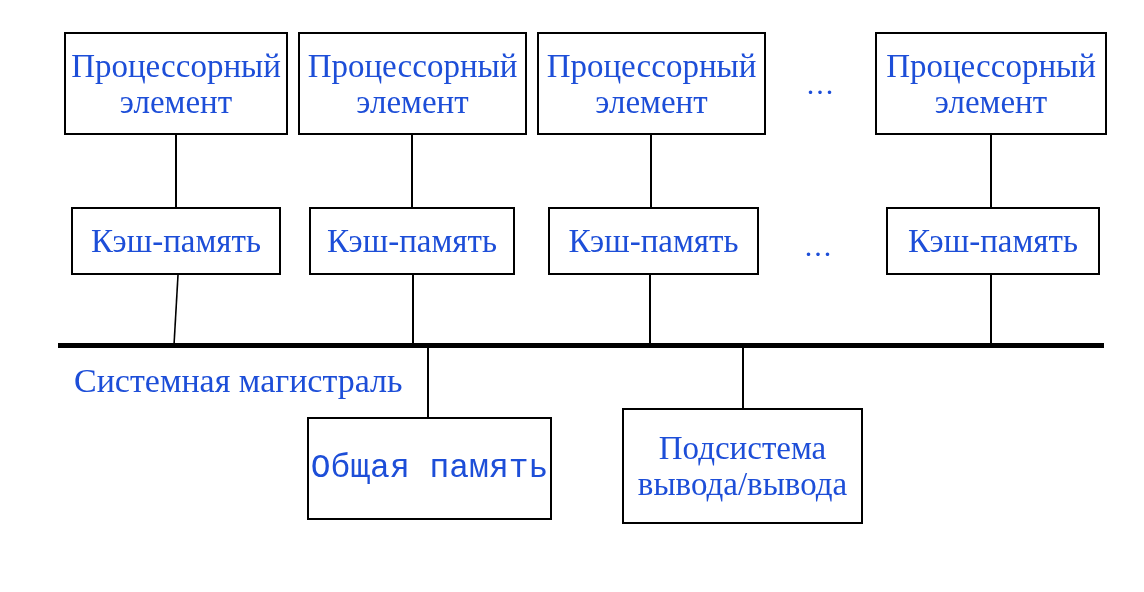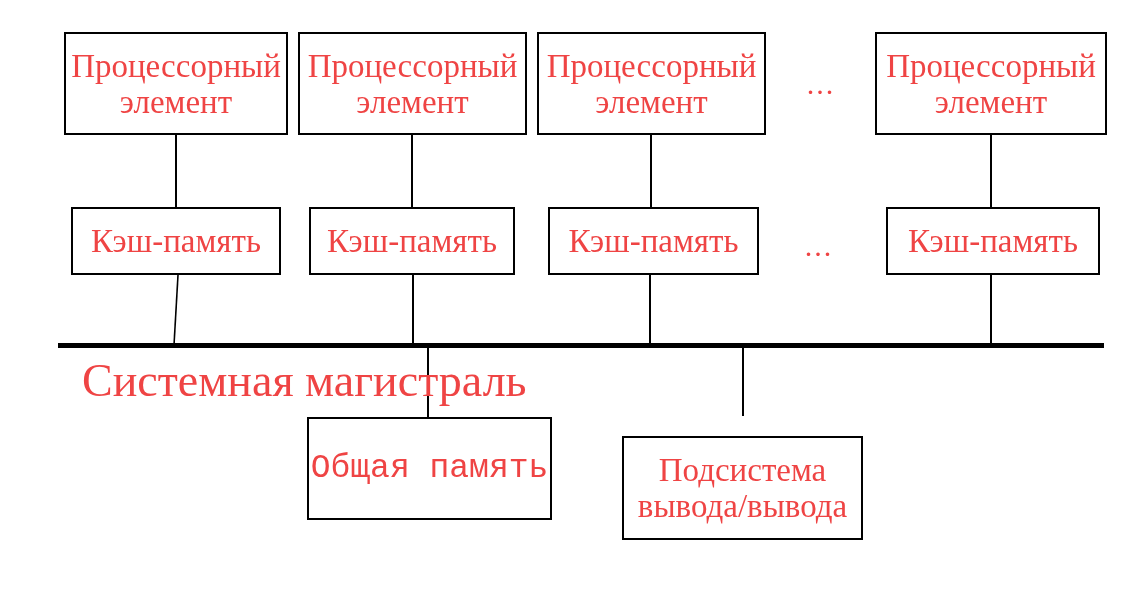--- a/index.html
+++ b/index.html
@@ -6,21 +6,21 @@
     margin: 0;
     padding: 0;
     background: #ffffff;
   }
   .stage {
     position: relative;
     width: 1144px;
     height: 592px;
     background: #ffffff;
     font-family: "Liberation Serif", "DejaVu Serif", serif;
-    color: #ef4444;
+    color: #1d4ed8;
     overflow: hidden;
     border-radius: 17px;
   }
   .wires {
     position: absolute;
     left: 0;
     top: 0;
     pointer-events: none;
   }
   .box {
@@ -40,36 +40,36 @@
   .box span { display: block; }
   .proc1 { left: 64px;  top: 32px; width: 224px; height: 103px; }
   .proc2 { left: 298px; top: 32px; width: 229px; height: 103px; }
   .proc3 { left: 537px; top: 32px; width: 229px; height: 103px; }
   .proc4 { left: 875px; top: 32px; width: 232px; height: 103px; }
   .cache1 { left: 71px;  top: 207px; width: 210px; height: 68px; }
   .cache2 { left: 309px; top: 207px; width: 206px; height: 68px; }
   .cache3 { left: 548px; top: 207px; width: 211px; height: 68px; }
   .cache4 { left: 886px; top: 207px; width: 214px; height: 68px; }
   .sharedmem { left: 307px; top: 417px; width: 245px; height: 103px; font-family: Liberation Mono, monospace; }
-  .iobox     { left: 622px; top: 436px; width: 241px; height: 104px; }
+  .iobox     { left: 622px; top: 408px; width: 241px; height: 116px; }
   .ellipsis {
     position: absolute;
     width: 60px;
     font-size: 30px;
     line-height: 30px;
     text-align: center;
     letter-spacing: 2px;
   }
   .ellipsis1 { left: 791px; top: 69px; }
   .ellipsis2 { left: 789px; top: 231px; }
   .bus-label {
     position: absolute;
-    left: 82px;
+    left: 74px;
     top: 362px;
-    font-size: 46px;
+    font-size: 34px;
     line-height: 38px;
     white-space: nowrap;
   }
 </style>
 </head>
 <body>
 
 <div class="stage">
 
   <svg class="wires" width="1144" height="592" viewBox="0 0 1144 592">

